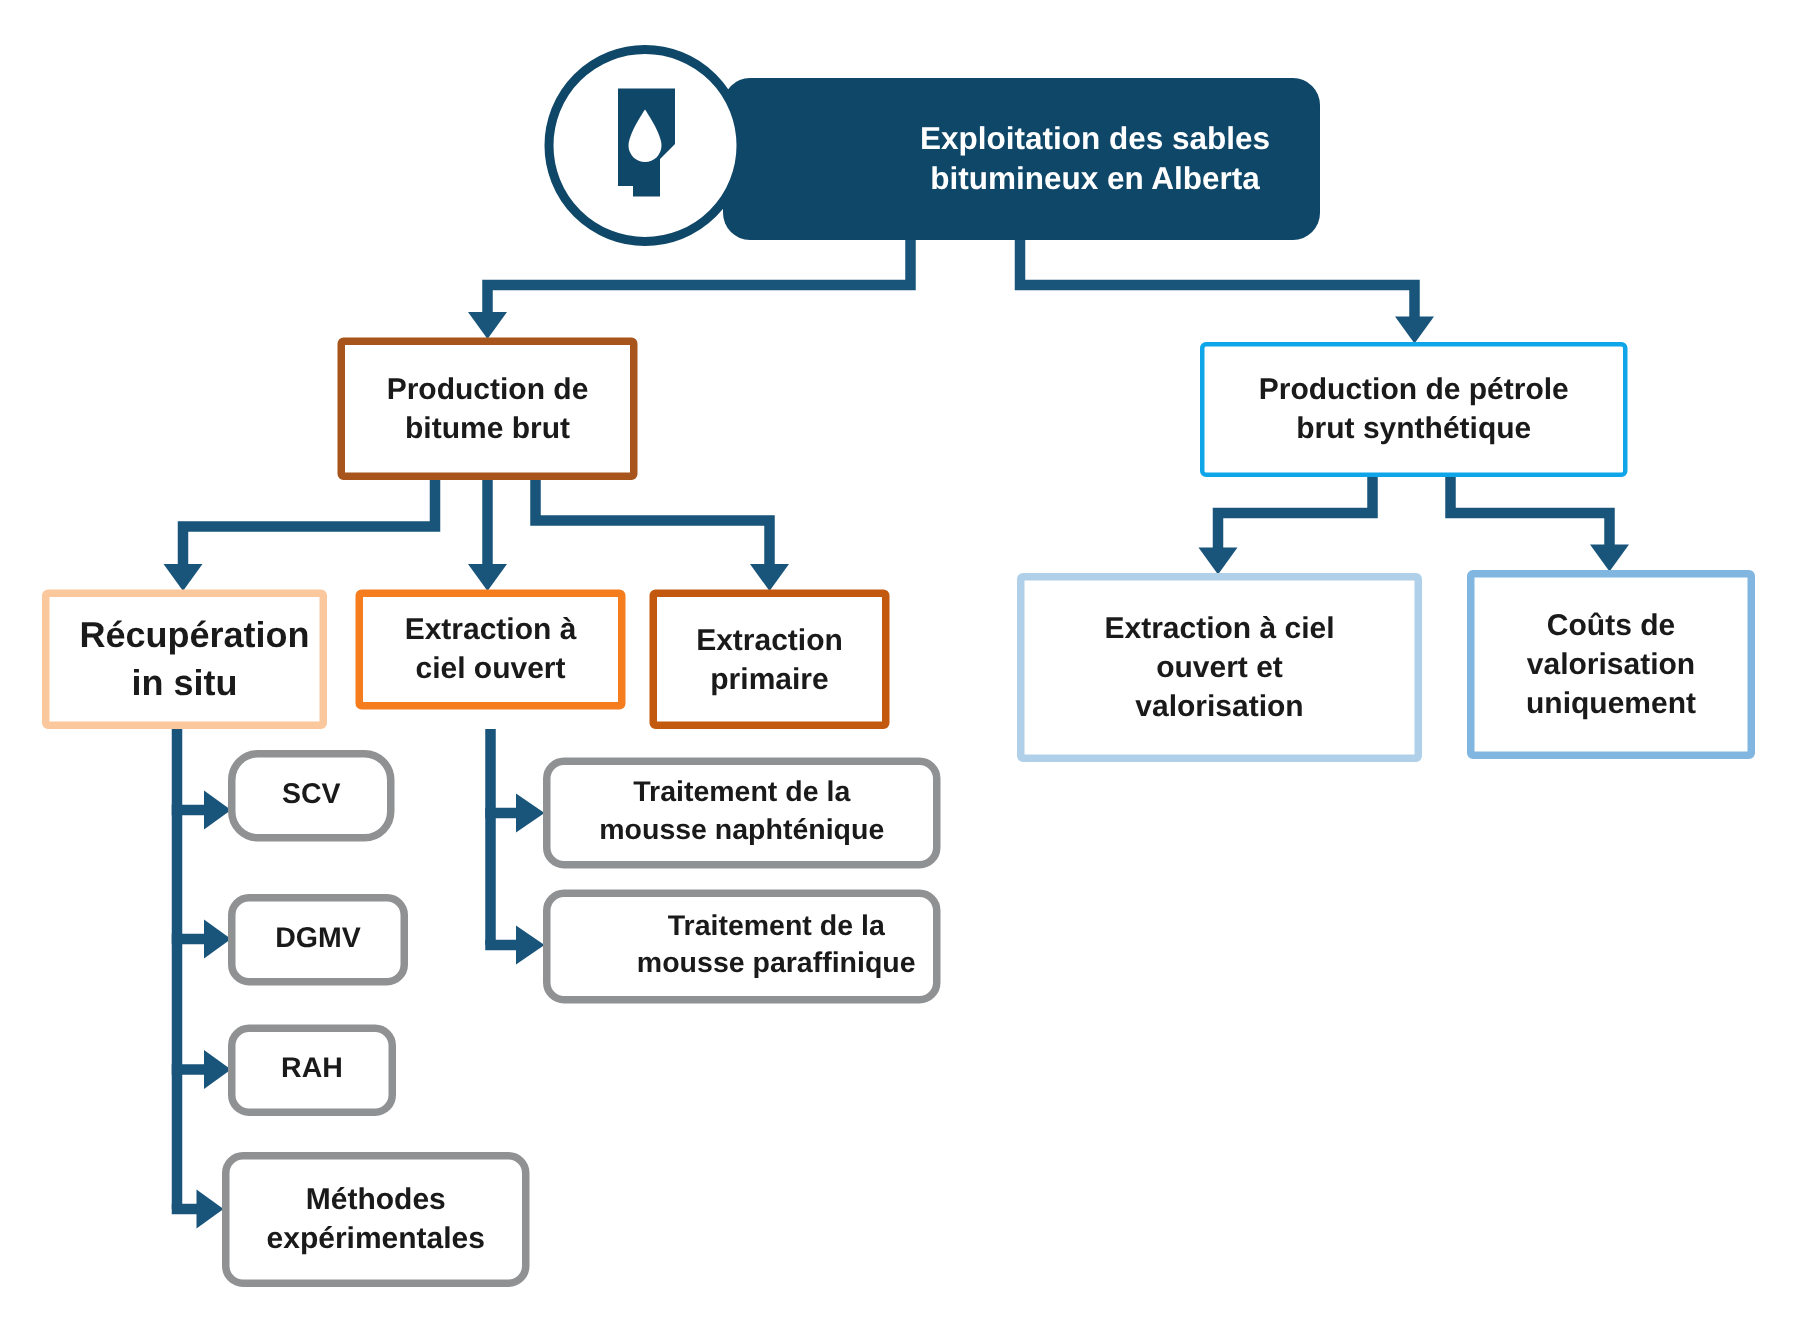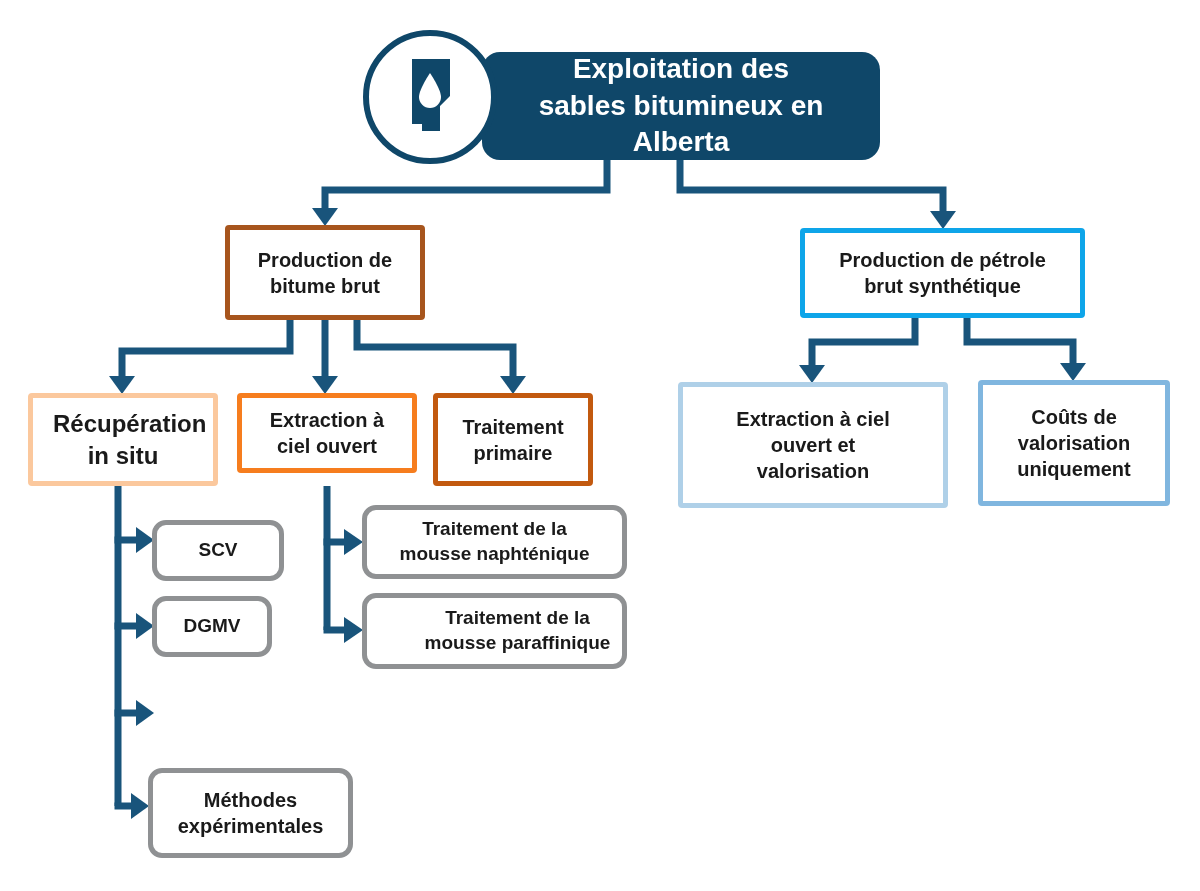--- a/index.html
+++ b/index.html
@@ -14,51 +14,51 @@
   .node{
     position:absolute;display:flex;align-items:center;justify-content:center;
     text-align:center;background:#ffffff;border-radius:4px;
     font-weight:bold;color:#1a1a1a;line-height:1.3;box-sizing:border-box;
   }
   .node .label{display:inline-block;}
 
   
   .node-root{
     left:482px;top:52px;width:398px;height:108px;background:#0F4769;border-radius:18px;
-    color:#ffffff;font-size:28px;z-index:1;
+    color:#ffffff;font-size:21px;z-index:1;justify-content:flex-end;
   }
   .node-root .label{max-width:300px;}
   .badge{
     position:absolute;left:363px;top:30px;width:134px;height:134px;border-radius:50%;
     background:#ffffff;border:6px solid #0F4769;box-sizing:border-box;z-index:2;
     display:flex;align-items:center;justify-content:center;
   }
 
   
   .node-bitume{left:225px;top:225px;width:200px;height:95px;border:5px solid #A7551D;font-size:20px;}
-  .node-petrole{left:800px;top:228px;width:285px;height:90px;border:5px solid #0ea5e9;font-size:20px;}
+  .node-petrole{left:800px;top:228px;width:285px;height:90px;border:3px solid #0ea5e9;font-size:20px;}
   .node-petrole .label{max-width:220px;}
 
   
   .node-recup{left:28px;top:393px;width:190px;height:93px;border:5px solid #FBC89D;font-size:24px;}
   .node-recup .label{max-width:140px;}
   .node-extraction{left:237px;top:393px;width:180px;height:80px;border:5px solid #F67D1E;font-size:20px;}
   .node-extraction .label{max-width:125px;}
   .node-primaire{left:433px;top:393px;width:160px;height:93px;border:5px solid #C2590F;font-size:20px;}
   .node-primaire .label{max-width:120px;}
 
   
   .node-extrval{left:678px;top:382px;width:270px;height:126px;border:5px solid #AFD0E8;font-size:20px;justify-content:center;}
   .node-extrval .label{max-width:175px;}
   .node-couts{left:978px;top:380px;width:192px;height:126px;border:5px solid #80B6DF;font-size:20px;}
   .node-couts .label{max-width:135px;}
 
   
   .gray{border:5px solid #8F9193;border-radius:14px;font-size:19px;}
-  .node-scv{left:152px;top:520px;width:132px;height:61px;}
+  .node-scv{left:152px;top:500px;width:111px;height:61px;border-radius:20px;}
   .node-dgmv{left:152px;top:596px;width:120px;height:61px;}
   .node-rah{left:152px;top:683px;width:112px;height:61px;}
   .node-methodes{left:148px;top:768px;width:205px;height:90px;font-size:20px;justify-content:center;}
   .node-methodes .label{max-width:160px;}
   .node-napht{left:362px;top:505px;width:265px;height:74px;}
   .node-napht .label{max-width:205px;}
   .node-paraff{left:362px;top:593px;width:265px;height:76px;padding-left:46px;}
   .node-paraff .label{max-width:205px;}
 </style>
 </head>
@@ -121,36 +121,39 @@
     <span class="label">Production de pétrole brut synthétique</span>
   </div>
 
   <div class="node node-recup">
     <span class="label">Récupération in situ</span>
   </div>
   <div class="node node-extraction">
     <span class="label">Extraction à ciel ouvert</span>
   </div>
   <div class="node node-primaire">
-    <span class="label">Traitement primaire</span>
+    <span class="label">Extraction primaire</span>
   </div>
 
   <div class="node node-extrval">
     <span class="label">Extraction à ciel ouvert et valorisation</span>
   </div>
   <div class="node node-couts">
     <span class="label">Coûts de valorisation uniquement</span>
   </div>
 
   <div class="node gray node-scv">
     <span class="label">SCV</span>
   </div>
   <div class="node gray node-dgmv">
     <span class="label">DGMV</span>
   </div>
+  <div class="node gray node-rah">
+    <span class="label">RAH</span>
+  </div>
   <div class="node gray node-methodes">
     <span class="label">Méthodes expérimentales</span>
   </div>
 
   <div class="node gray node-napht">
     <span class="label">Traitement de la mousse naphténique</span>
   </div>
   <div class="node gray node-paraff">
     <span class="label">Traitement de la mousse paraffinique</span>
   </div>

